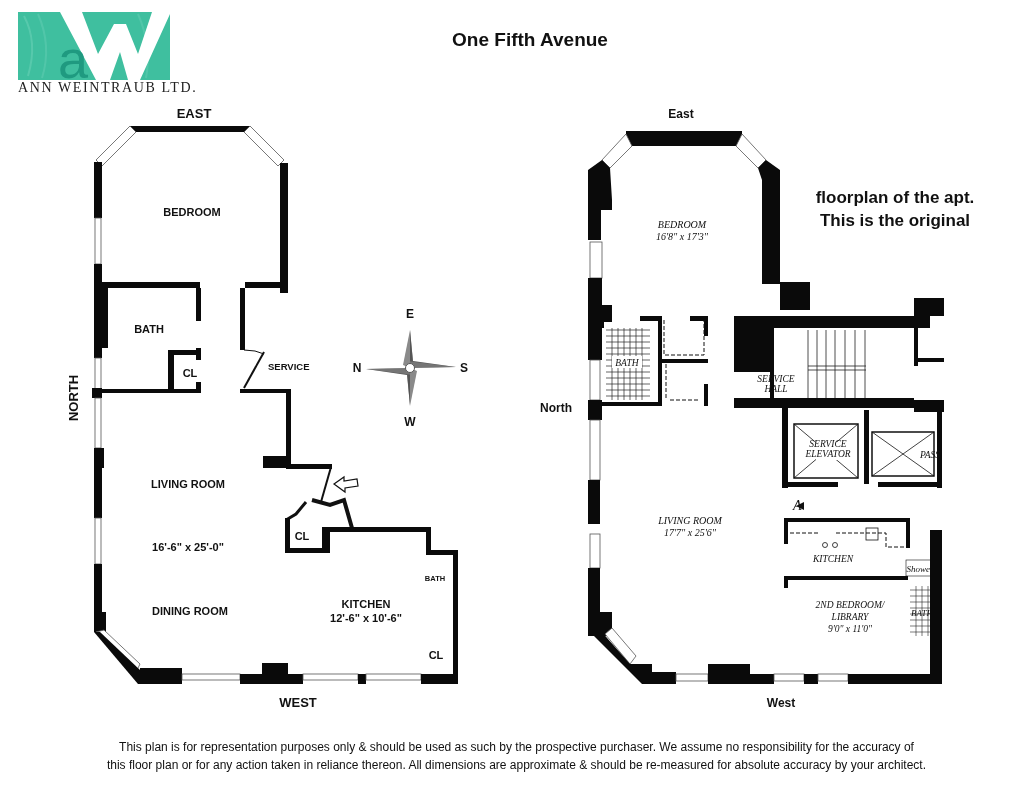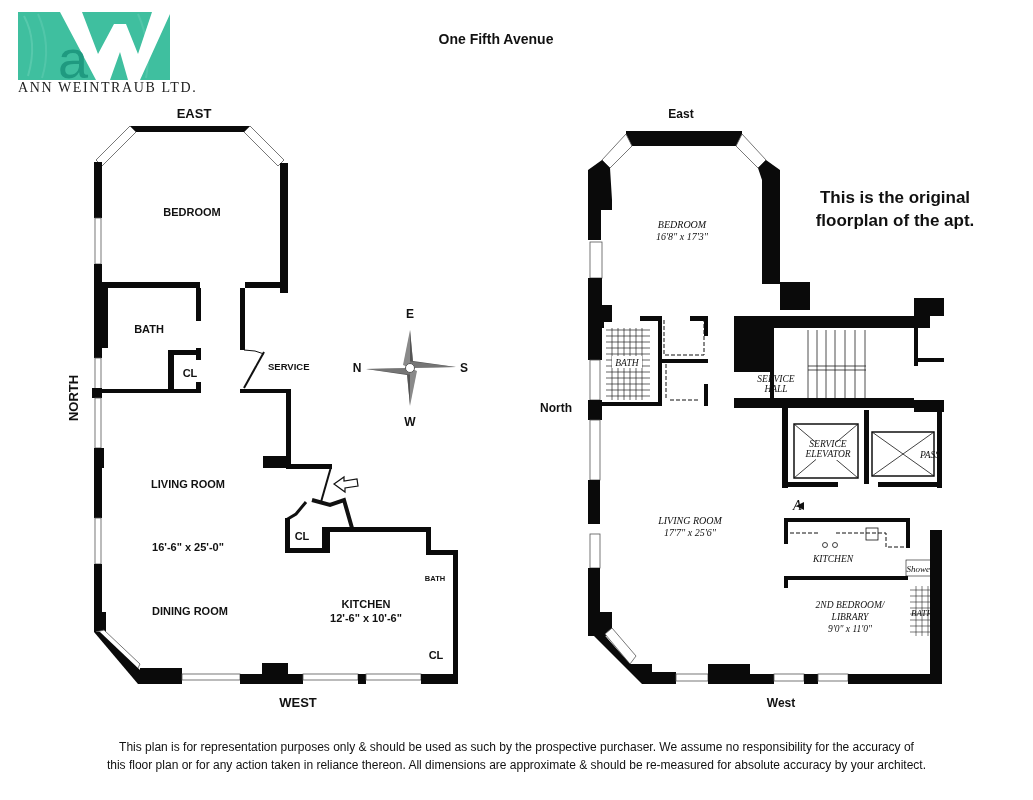--- a/index.html
+++ b/index.html
@@ -1,20 +1,20 @@
 <!DOCTYPE html>
 <html><head>
   <meta charset="utf-8">
   <style>
     html, body { margin: 0; padding: 0; background: #ffffff; }
     body { width: 1033px; height: 800px; position: relative; overflow: hidden; font-family: "Liberation Sans", sans-serif; color: #111; }
     .abs { position: absolute; }
     .logo { left: 18px; top: 12px; width: 152px; height: 68px; }
     .logo-sub { left: 18px; top: 80px; width: 155px; font-family: "Liberation Serif", serif; font-size: 14px; letter-spacing: 1.6px; color: #222; white-space: nowrap; }
-    .title { left: 396px; top: 28px; width: 200px; text-align: center; font-weight: bold; font-size: 14px; line-height: 23px; color: #111; }
+    .title { left: 430px; top: 28px; width: 200px; text-align: center; font-weight: bold; font-size: 19px; line-height: 23px; color: #111; }
     .note { left: 795px; top: 186px; width: 200px; text-align: center; font-weight: bold; font-size: 17px; line-height: 23px; color: #111; }
     .disclaimer { left: 0; top: 738px; width: 1033px; text-align: center; font-size: 12px; line-height: 18px; color: #111; }
     .plan { left: 0; top: 0; width: 1033px; height: 800px; }
     .lbl { font-family: "Liberation Sans", sans-serif; font-weight: bold; fill: #111; }
     .ital { font-family: "Liberation Serif", serif; font-style: italic; fill: #111; }
     .wall { fill: #0a0a0a; }
     .win { fill: #fff; stroke: #555; stroke-width: 0.8; }
   </style>
 </head>
 <body>
@@ -285,20 +285,20 @@
     <text class="ital" x="627" y="366" font-size="9.5" text-anchor="middle">BATH</text>
     <text class="ital" x="690" y="524" font-size="10" text-anchor="middle">LIVING ROOM</text>
     <text class="ital" x="690" y="536" font-size="10" text-anchor="middle">17'7" x 25'6"</text>
     <text class="ital" x="850" y="608" font-size="9.5" text-anchor="middle">2ND BEDROOM/</text>
     <text class="ital" x="850" y="620" font-size="9.5" text-anchor="middle">LIBRARY</text>
     <text class="ital" x="850" y="632" font-size="9.5" text-anchor="middle">9'0" x 11'0"</text>
   </g>
 </svg>
 
 <div class="abs note">
+  <div>floorplan of the apt.</div>
   <div>This is the original</div>
-  <div>floorplan of the apt.</div>
 </div>
 
 <div class="abs disclaimer">
   <div>This plan is for representation purposes only &amp; should be used as such by the prospective purchaser. We assume no responsibility for the accuracy of</div>
   <div>this floor plan or for any action taken in reliance thereon. All dimensions are approximate &amp; should be re-measured for absolute accuracy by your architect.</div>
 </div>
 
 </body></html>

